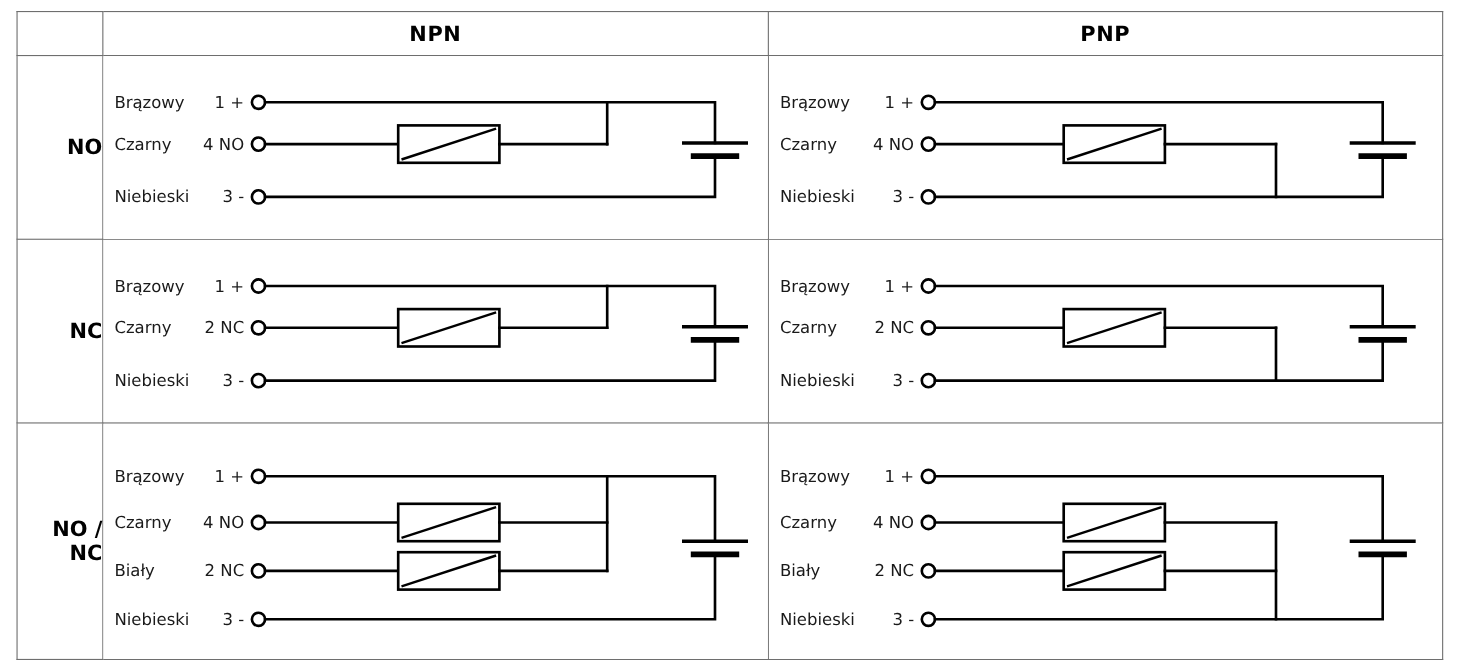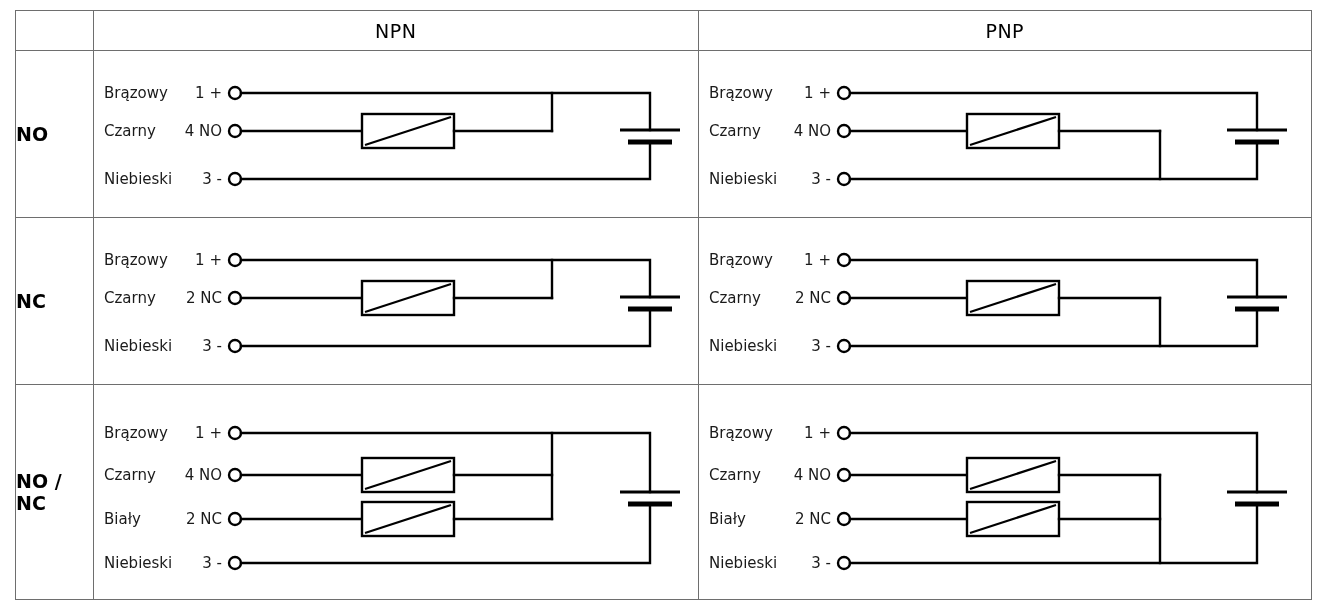--- a/index.html
+++ b/index.html
@@ -30,26 +30,26 @@
     vertical-align: middle;
     background: #ffffff;
   }
   .col-mode { width: 78px; }
   .col-npn  { width: 604px; }
   .col-pnp  { width: 613px; }
 
   .header-row { height: 40px; }
   .header-cell {
     text-align: center;
-    font-weight: normal;
+    font-weight: bold;
     font-size: 19px;
     letter-spacing: 0.5px;
   }
   .mode-cell {
-    text-align: left;
+    text-align: right;
     font-weight: bold;
     font-size: 19px;
     line-height: 1.18;
     white-space: pre-line;
   }
   .diagram-cell {
     position: relative;
     padding: 0;
   }
   .diagram-cell svg {

